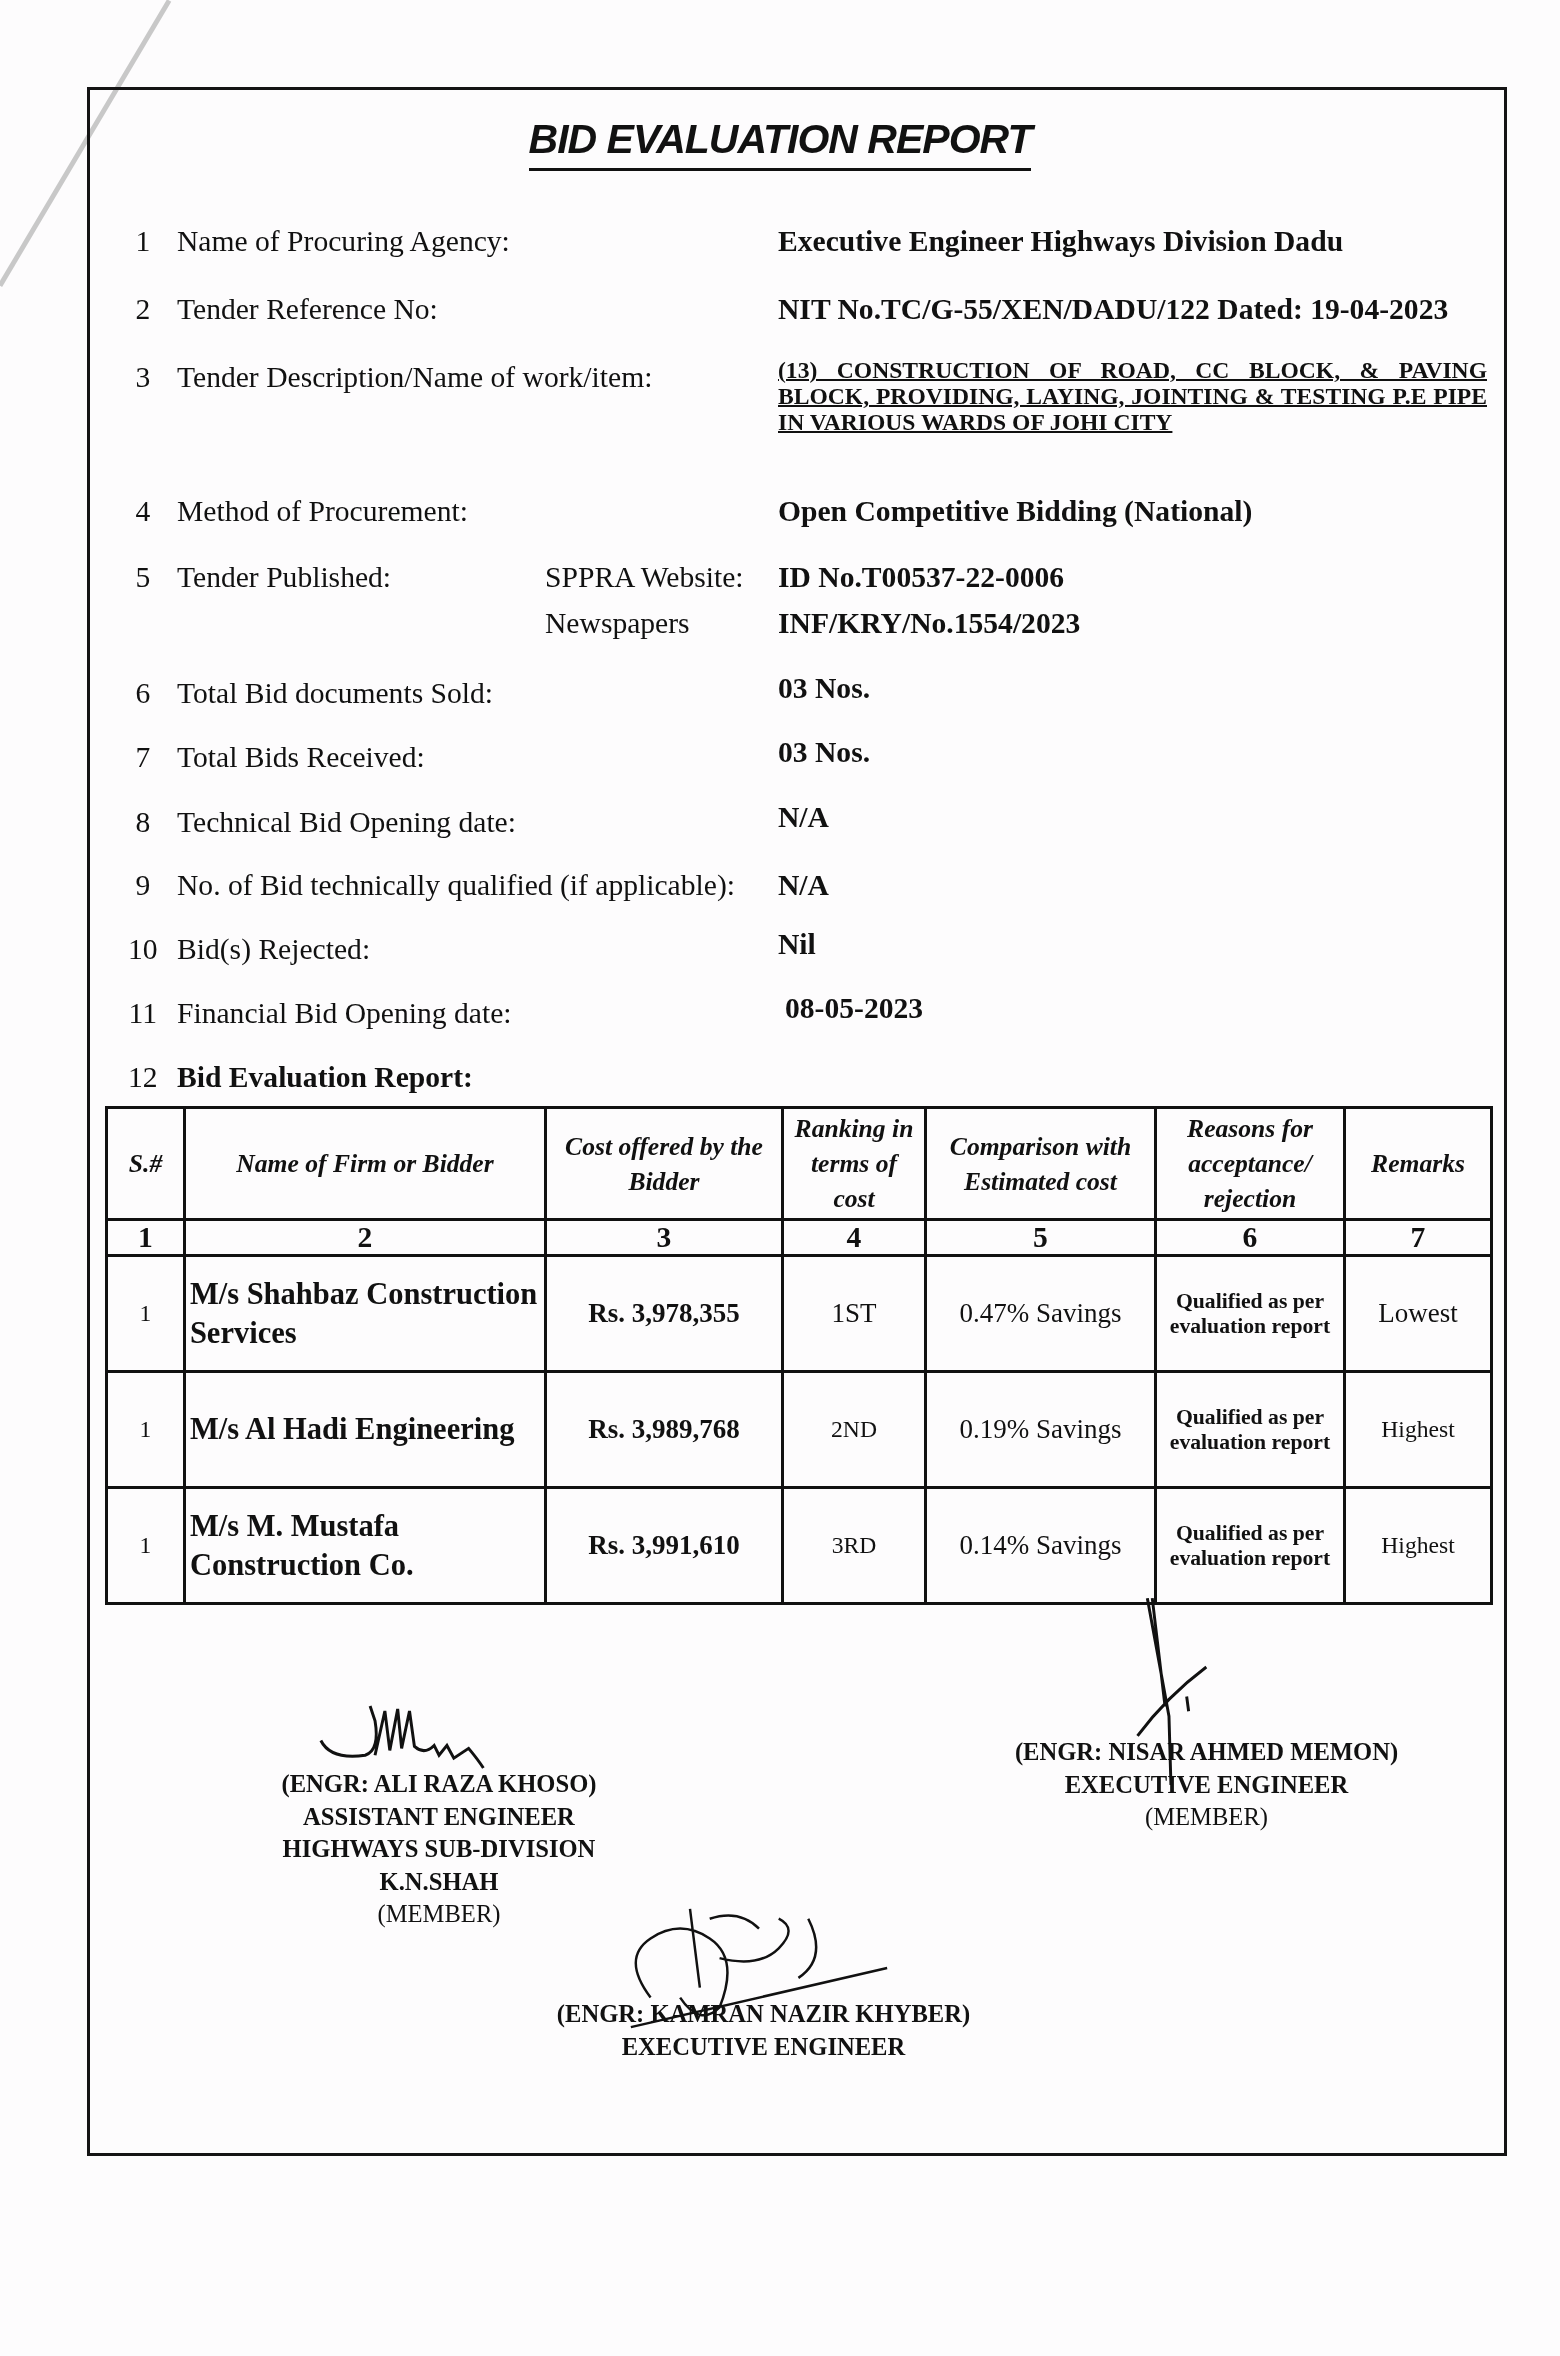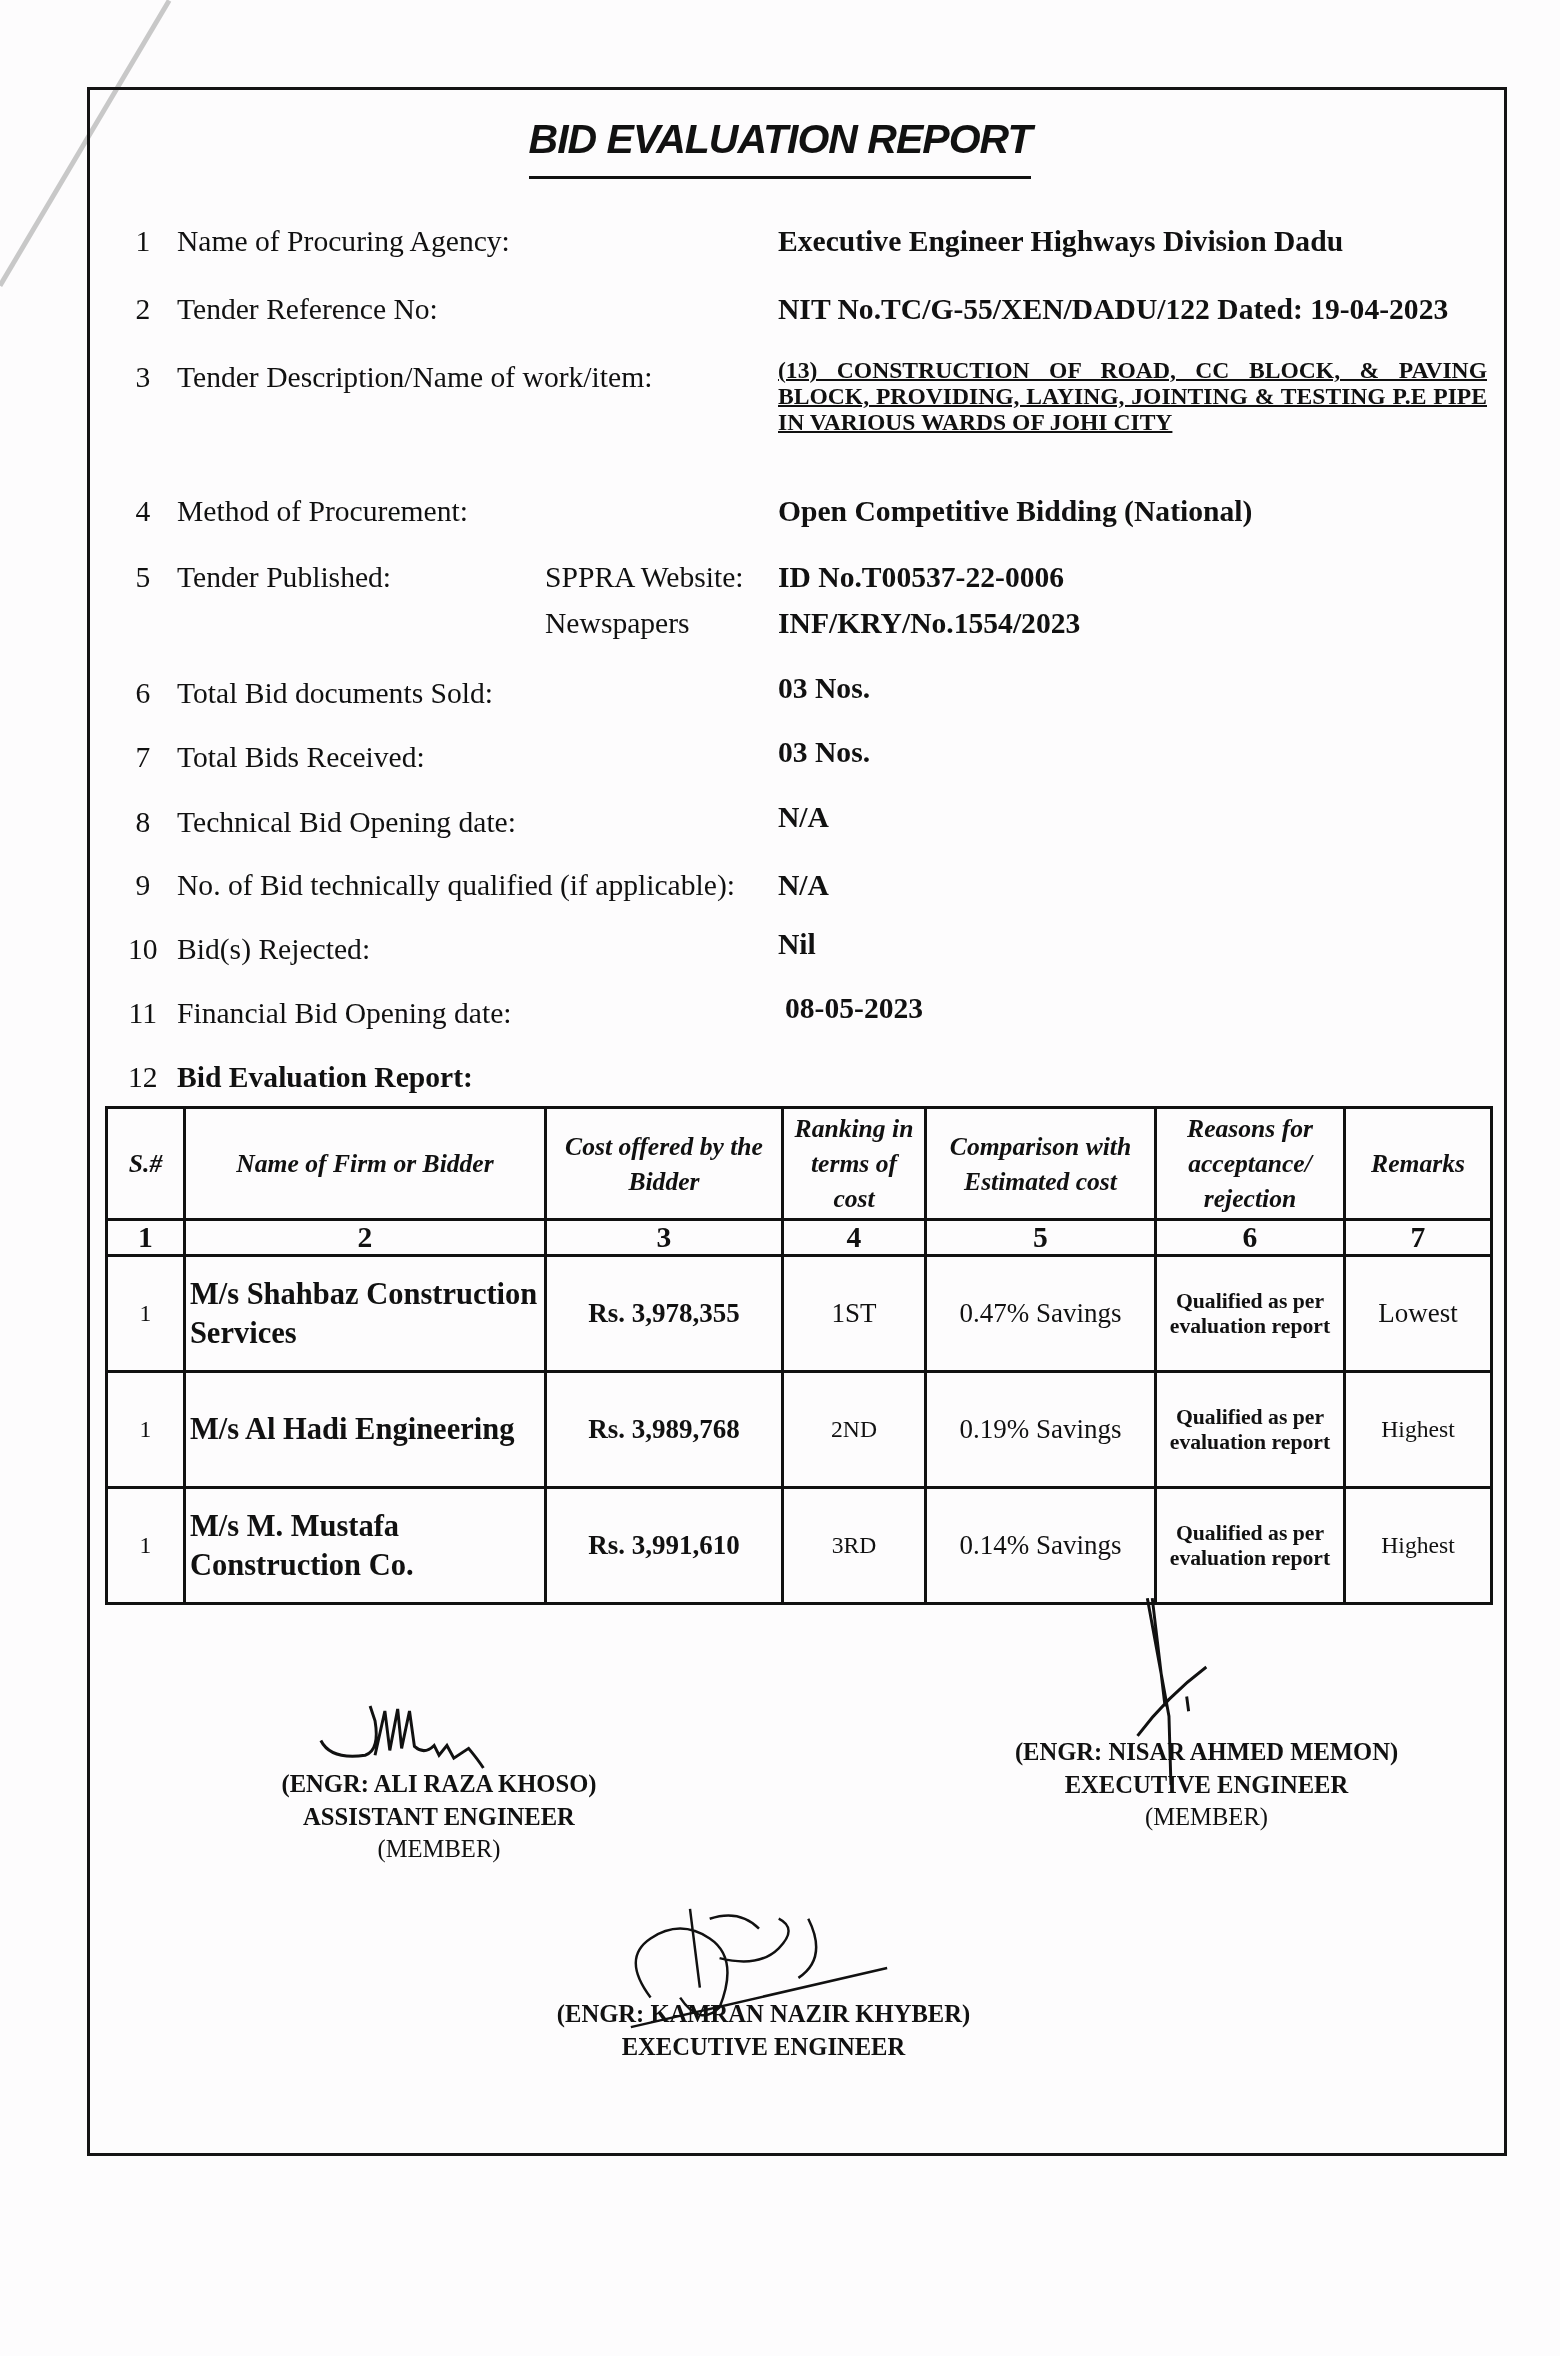--- a/index.html
+++ b/index.html
@@ -13,21 +13,21 @@
     border: 3px solid #141414; box-sizing: border-box;
   }
   .corner-fold {
     position: absolute; left: 0; top: 0; width: 177px; height: 296px;
   }
   .title {
     position: absolute; left: 0; width: 1560px; top: 116px; text-align: center;
     font-family: "Liberation Sans", "DejaVu Sans", sans-serif;
     font-weight: bold; font-style: italic; font-size: 41px; letter-spacing: -1px;
   }
-  .title span { border-bottom: 3px solid #111; padding-bottom: 14px; margin-top: 24px; }
+  .title span { border-bottom: 3px solid #111; padding-bottom: 6px; margin-top: 24px; }
   .row { position: absolute; font-size: 29.6px; }
   .num { position: absolute; left: 128px; width: 29.6px; text-align: center; }
   .label { position: absolute; left: 177px; white-space: nowrap; }
   .value { position: absolute; left: 778px; white-space: nowrap; font-weight: bold; }
   .sublabel { position: absolute; left: 545px; white-space: nowrap; }
   .desc {
     position: absolute; left: 778px; width: 709px; font-weight: bold; font-size: 23.6px;
     line-height: 26px; text-align: justify;
   }
   .desc span { text-decoration: underline; text-decoration-thickness: 2px; }
@@ -202,20 +202,21 @@
     </tr>
   </tbody>
 </table>
 
 <div class="sig" style="left:232px; top:1768px; width:414px;">
   <svg style="left:79px; top:-67px;" width="197" height="79" viewBox="0 0 200 80">
     <path d="M10 40 Q20 60 55 55 Q70 50 65 20 L60 5 M65 55 L75 10 L80 50 L88 8 L92 48 L100 10 L105 46 Q115 55 125 45 L130 55 L138 45 L145 58 L160 48 Q170 60 175 68" stroke="#111" stroke-width="3" fill="none"></path>
   </svg>
   <div>(ENGR: ALI RAZA KHOSO)</div>
   <div>ASSISTANT ENGINEER</div>
+  <div>HIGHWAYS SUB-DIVISION K.N.SHAH</div>
   <div class="role-tag">(MEMBER)</div>
 </div>
 
 <div class="sig" style="left:990px; top:1736px; width:433px;">
   <svg style="left:118px; top:-138px;" width="118" height="197" viewBox="0 0 120 200">
     <path d="M40 0 L62 120 L64 190 M45 0 L58 110 M30 140 Q60 100 100 70 M80 100 L82 115" stroke="#111" stroke-width="3" fill="none"></path>
   </svg>
   <div>(ENGR: NISAR AHMED MEMON)</div>
   <div>EXECUTIVE ENGINEER</div>
   <div class="role-tag">(MEMBER)</div>

